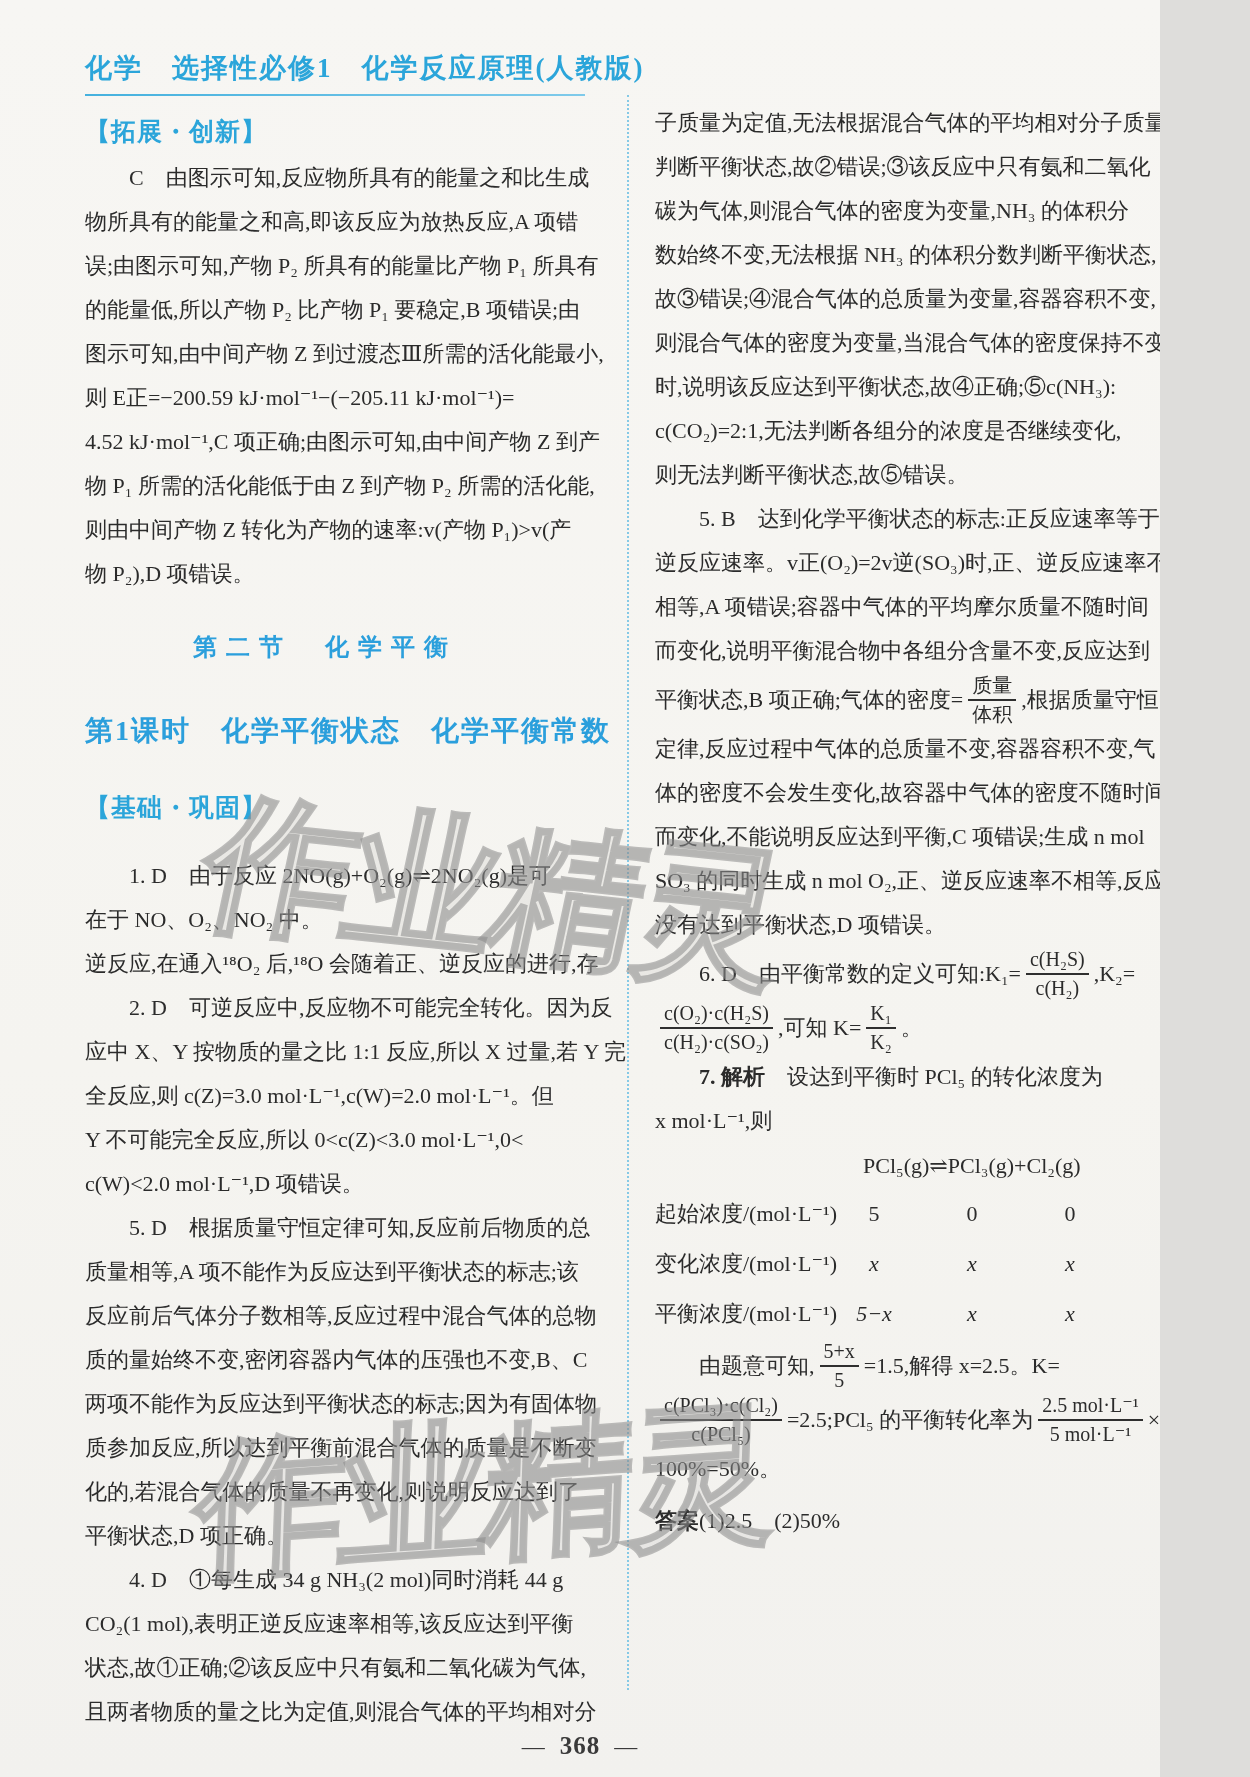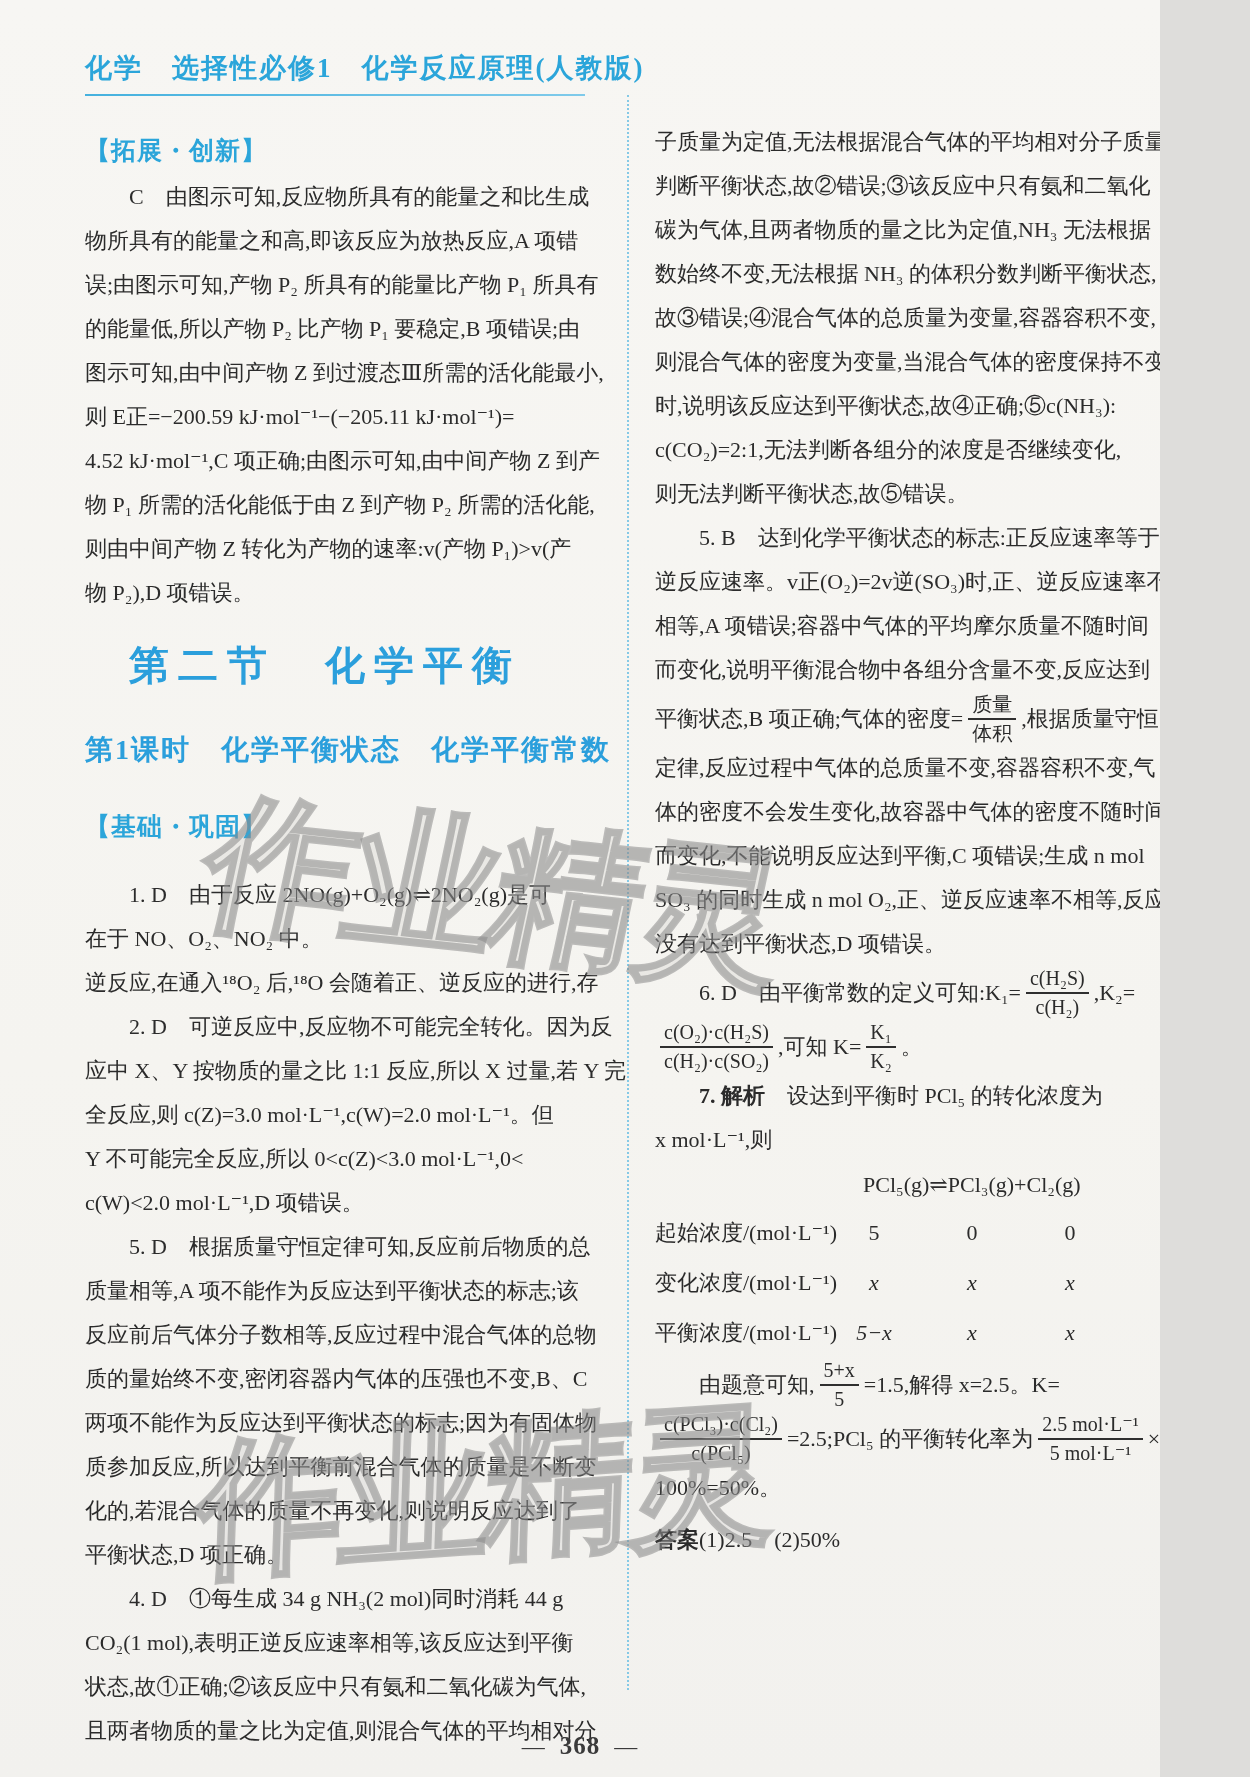--- a/index.html
+++ b/index.html
@@ -12,35 +12,35 @@
     font-family:"Liberation Serif","DejaVu Serif",serif;
     color:#2b2b2b;
   }
   
   .header{position:absolute;left:85px;top:50px;width:520px;}
   .header-title{font-size:27px;font-weight:600;color:#2ba5da;letter-spacing:2px;white-space:nowrap;}
   .header-rule{margin-top:8px;height:2px;width:500px;background:linear-gradient(90deg,#45b1de,#7fcaea);}
   
   .divider{position:absolute;left:627px;top:95px;height:1595px;border-left:2px dotted #85c9e6;}
   
-  .col{position:absolute;width:480px;font-size:22px;margin-top:19px;}
+  .col{position:absolute;width:480px;font-size:22px;}
   .col-left{left:85px;top:112px;}
   .col-right{left:655px;top:101px;}
   .tline{display:flex;align-items:center;min-height:44px;line-height:44px;white-space:nowrap;}
   .para{margin:0;}
   .p-gap{margin-top:4px;}
   .bold{font-weight:bold;}
   
   .frac{display:inline-flex;flex-direction:column;align-items:center;text-align:center;
         font-size:20px;line-height:25px;margin:0 5px;vertical-align:middle;}
   .frac .num{border-bottom:2px solid #2f2f2f;padding:0 4px 1px;}
   .frac .den{padding:1px 4px 0;}
   
   .bracket-label{font-size:25px;font-weight:600;color:#2ba5da;letter-spacing:1px;min-height:40px;line-height:40px;}
-  .section-title{margin-top:28px;text-align:center;font-size:40px;font-weight:700;color:#2b9fdc;letter-spacing:9px;line-height:46px;}
+  .section-title{margin-top:28px;text-align:center;font-size:24px;font-weight:700;color:#2b9fdc;letter-spacing:9px;line-height:46px;}
   .lesson-title{margin-top:40px;text-align:right;font-size:28px;font-weight:700;color:#2b9fdc;letter-spacing:2px;line-height:42px;white-space:nowrap;}
   .basic-label{margin-top:36px;}
   .first-para{margin-top:26px;}
   
   .equation{margin-left:208px;min-height:46px;line-height:46px;font-size:22px;white-space:nowrap;}
   .ice-row{display:flex;min-height:50px;line-height:50px;white-space:nowrap;}
   .ice-label{width:170px;}
   .ice-val{width:98px;text-align:center;font-style:italic;}
   .ice-val.roman{font-style:normal;}
   
@@ -179,21 +179,21 @@
 
   <div class="col col-right">
     <div class="para">
         <div class="tline">
           <span>子质量为定值,无法根据混合气体的平均相对分子质量</span>
         </div>
         <div class="tline">
           <span>判断平衡状态,故②错误;③该反应中只有氨和二氧化</span>
         </div>
         <div class="tline">
-          <span>碳为气体,且两者物质的量之比为定值,NH₃ 无法根据</span>
+          <span>碳为气体,则混合气体的密度为变量,NH₃ 的体积分</span>
         </div>
         <div class="tline">
           <span>数始终不变,无法根据 NH₃ 的体积分数判断平衡状态,</span>
         </div>
         <div class="tline">
           <span>故③错误;④混合气体的总质量为变量,容器容积不变,</span>
         </div>
         <div class="tline">
           <span>则混合气体的密度为变量,当混合气体的密度保持不变</span>
         </div>

